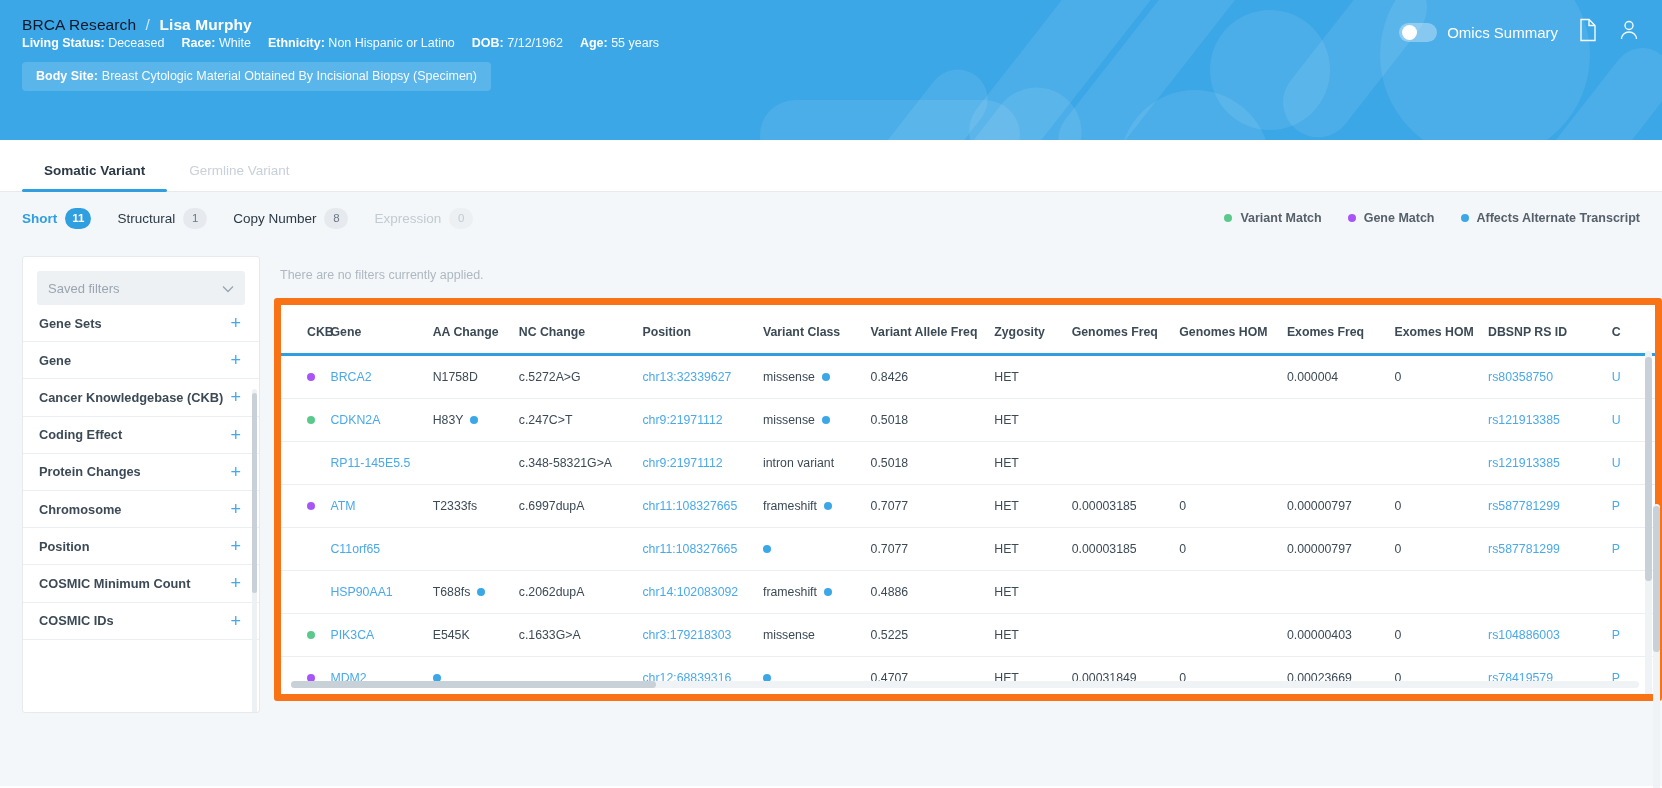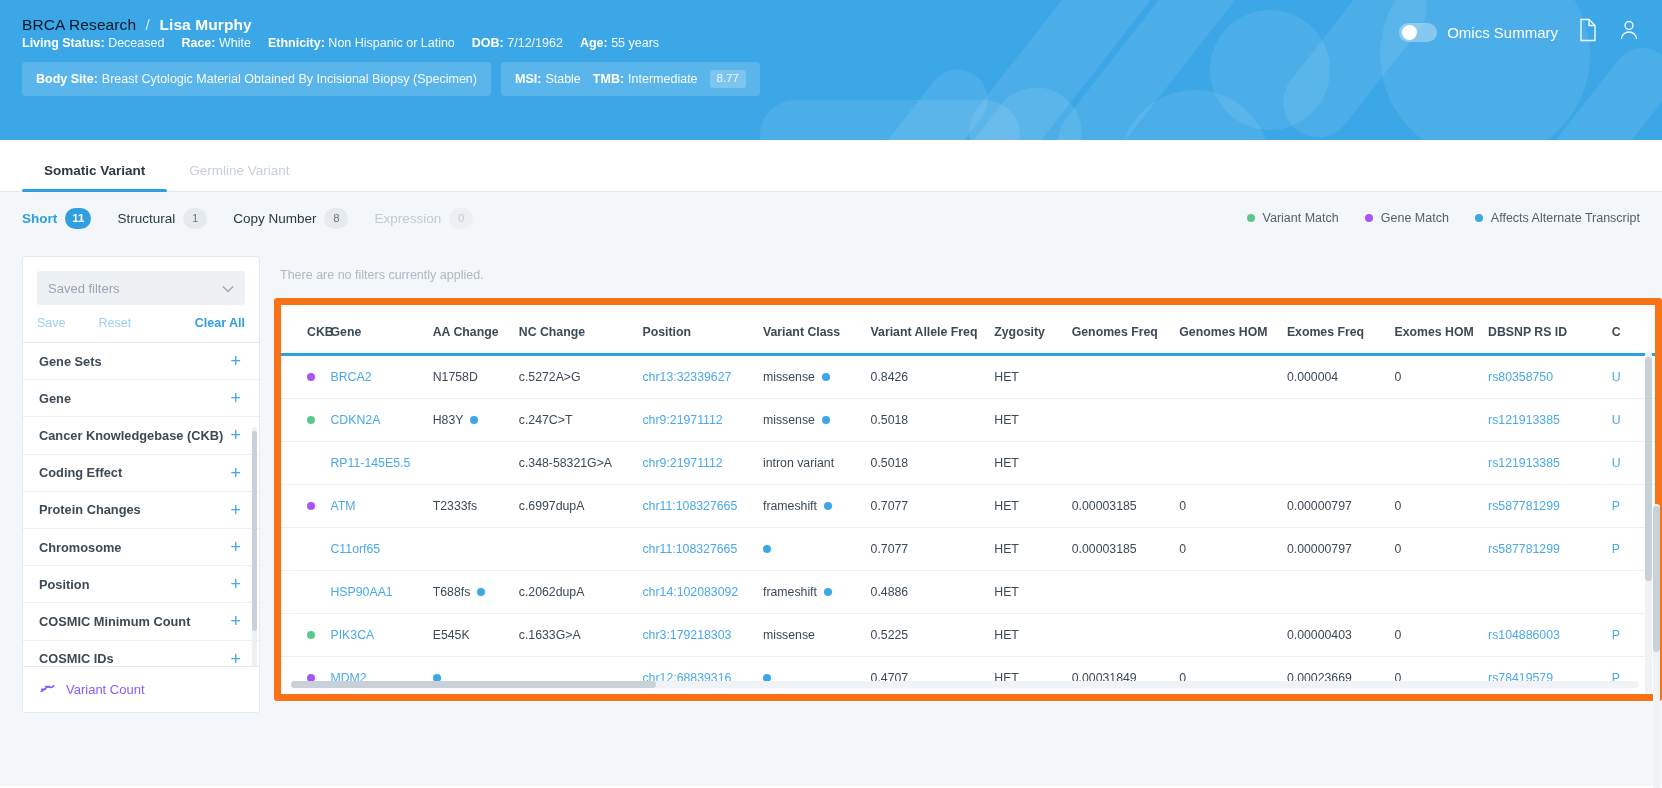--- a/index.html
+++ b/index.html
@@ -119,21 +119,21 @@
   .pill {
     min-width: 24px; height: 21px; border-radius: 999px;
     background: #e6eaee; color: #6b7884;
     font-size: 11.5px; display: inline-flex; align-items: center; justify-content: center;
     padding: 0 7px;
   }
   .subtab.active .pill { background: #2f9fe0; color: #fff; font-weight: 700; }
   .subtab.dim .pill { background: #ecf0f3; color: #c2cad2; }
 
   .legend { display: flex; align-items: center; gap: 26px; font-size: 12.5px; color: #55606b; }
-  .legend .li { display: flex; align-items: center; gap: 8px; }
+  .legend .li { display: flex; align-items: center; gap: 8px; font-weight: bold; }
   .dot { width: 8px; height: 8px; border-radius: 50%; display: inline-block; flex: 0 0 auto; }
 
   
   .body {
     position: relative;
     height: calc(788px - 140px - 54px - 52px);
     background: #f4f7f9;
     display: flex;
     padding: 12px 0 0 22px;
     gap: 14px;
@@ -341,31 +341,20 @@
 
     <div class="chips">
 
       <div class="chip">
         <span class="kv">
           <b>Body Site:</b>
           <span class="val">Breast Cytologic Material Obtained By Incisional Biopsy (Specimen)</span>
         </span>
       </div>
 
-      <div class="chip">
-        <span class="kv">
-          <b>MSI:</b>
-          <span class="val">Stable</span>
-        </span>
-        <span class="kv">
-          <b>TMB:</b>
-          <span class="val">Intermediate</span>
-        </span>
-        <span class="tmb-badge">8.77</span>
-      </div>
     </div>
   </div>
 </div>
 
 <div class="tabbar">
   <div class="tab active">Somatic Variant</div>
   <div class="tab disabled">Germline Variant</div>
 </div>
 
 <div class="subbar">
@@ -410,25 +399,20 @@
     <div class="saved-wrap">
       <div class="saved-select">
         <span>Saved filters</span>
         <span>
           <svg width="12" height="8" viewBox="0 0 12 8" fill="none" stroke="#9aa5b1" stroke-width="1.3">
               <path d="M1 1.5l5 5 5-5"></path>
             </svg>
         </span>
       </div>
     </div>
-    <div class="saved-actions">
-      <span class="a save">Save</span>
-      <span class="a reset">Reset</span>
-      <span class="a clear">Clear All</span>
-    </div>
 
     <div class="filter-list">
       <div class="filter-row">
         <span>Gene Sets</span>
         <span class="plus">+</span>
       </div>
       <div class="filter-row">
         <span>Gene</span>
         <span class="plus">+</span>
       </div>
@@ -457,30 +441,20 @@
         <span class="plus">+</span>
       </div>
       <div class="filter-row">
         <span>COSMIC IDs</span>
         <span class="plus">+</span>
       </div>
       <div class="sb-track"></div>
       <div class="sb-thumb"></div>
     </div>
 
-    <div class="variant-count">
-      <span>
-        <svg width="17" height="15" viewBox="0 0 17 15" fill="none" stroke="#8b5cf6" stroke-width="1.5" stroke-linecap="round">
-          <path d="M2 11.5c3-.2 4.5-4.5 7-4.5s3.5 2 6-1.5"></path>
-          <path d="M2.5 9.2h4"></path>
-            <path d="M6.5 6.5h4"></path>
-        </svg>
-      </span>
-      <span>Variant Count</span>
-    </div>
   </div>
 
   <div class="main">
     <div class="nofilters">There are no filters currently applied.</div>
 
     <div class="table-card">
       <div class="table-scroll">
         <table class="vtable">
           <thead>
             <tr>

